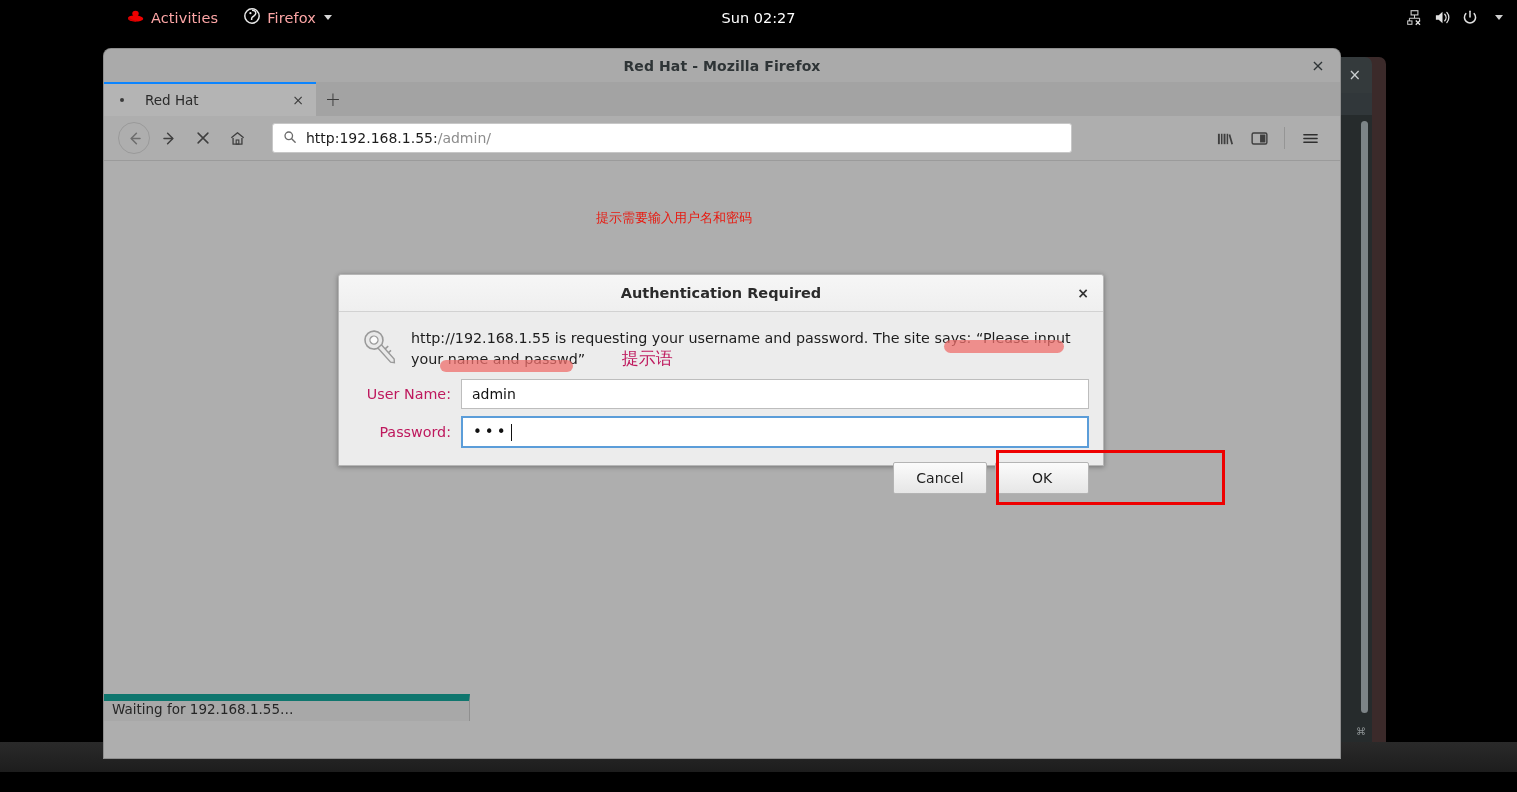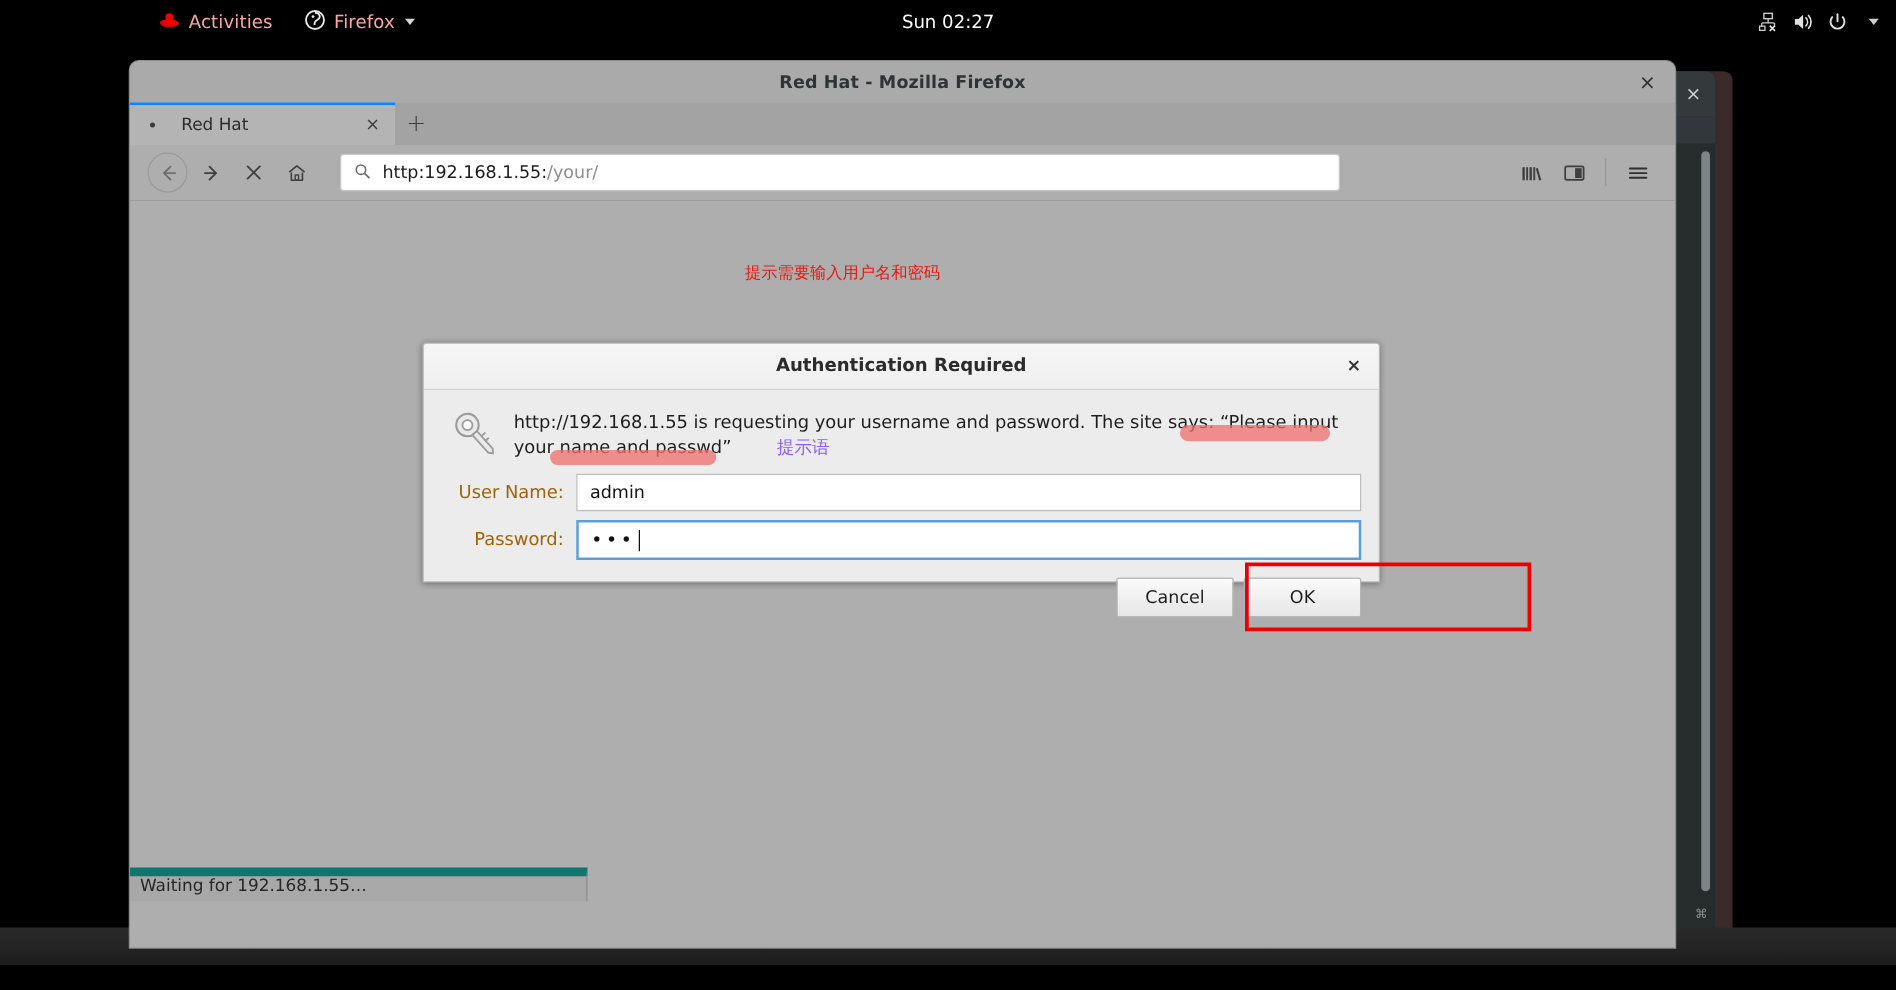--- a/index.html
+++ b/index.html
@@ -173,24 +173,24 @@
     display: flex; align-items: center; justify-content: center;
     font-size: 14px; color: #333; font-weight: 700;
   }
   #dlg-body { position: relative; padding: 12px 14px 0 14px; }
   #dlg-msgrow { display: flex; align-items: flex-start; }
   #key-icon { width: 58px; min-width: 58px; padding-top: 2px; display:flex; justify-content:center;}
   #dlg-msg {
     font-size: 14.3px; color: #1d1d1d; line-height: 20px;
     padding-top: 4px; position: relative; flex: 1;
   }
-  #msg-cn { color: #8b5cf6; font-size: 14px; margin-left: 32px; margin-top: 20px;}
+  #msg-cn { color: #be185d; font-size: 17px; margin-left: 32px; margin-top: 20px;}
 
   .field-row { display: flex; align-items: center; margin-top: 7px; }
-  .field-label { width: 98px; text-align: right; font-size: 14.3px; color: #a16207; padding-right: 10px; }
+  .field-label { width: 98px; text-align: right; font-size: 14.3px; color: #be185d; padding-right: 10px; }
   .field-input {
     flex: 1; height: 30px; background: #fff; border: 1px solid #bdbdbd;
     display: flex; align-items: center; padding: 0 10px; box-sizing: border-box;
     font-size: 14px; color: #111; margin-right: 0px;
   }
   #pw-input { border: 2px solid #5b9dd9; height: 32px; }
   #pw-dots { letter-spacing: 3px; font-size: 15px; color: #111; }
   #pw-caret { width: 1px; height: 17px; background: #111; margin-left: 2px;}
 
   #btnrow { display: flex; justify-content: flex-end; margin-top: 14px; padding-right: 0px; gap: 8px;}
@@ -327,21 +327,21 @@
       </div>
 
       <div id="urlbar">
         <span>
           <svg width="14" height="14" viewBox="0 0 16 16">
               <circle cx="6.6" cy="6.6" r="4.3" fill="none" stroke="#6b6b6b" stroke-width="1.5"></circle>
               <path d="M9.9 9.9l4 4" stroke="#6b6b6b" stroke-width="1.6" stroke-linecap="round"></path>
             </svg>
         </span>
         <span id="url-text">http:192.168.1.55:</span>
-          <span id="url-path" style="font-size:14px">/your/</span>
+          <span id="url-path" style="font-size:14px">/admin/</span>
       </div>
 
       <div id="navright">
         <div class="navr">
           <svg width="19" height="17" viewBox="0 0 20 18">
             <rect x="2" y="4" width="2" height="11" fill="#3f3f3f"></rect>
             <rect x="5.2" y="4" width="1.6" height="11" fill="#3f3f3f"></rect>
             <rect x="8" y="4" width="2" height="11" fill="#3f3f3f"></rect>
             <rect x="11.2" y="4" width="1.6" height="11" fill="#3f3f3f"></rect>
             <path d="M15 4.6l3 10.2-1.8.5L13.3 5z" fill="#3f3f3f"></path>

